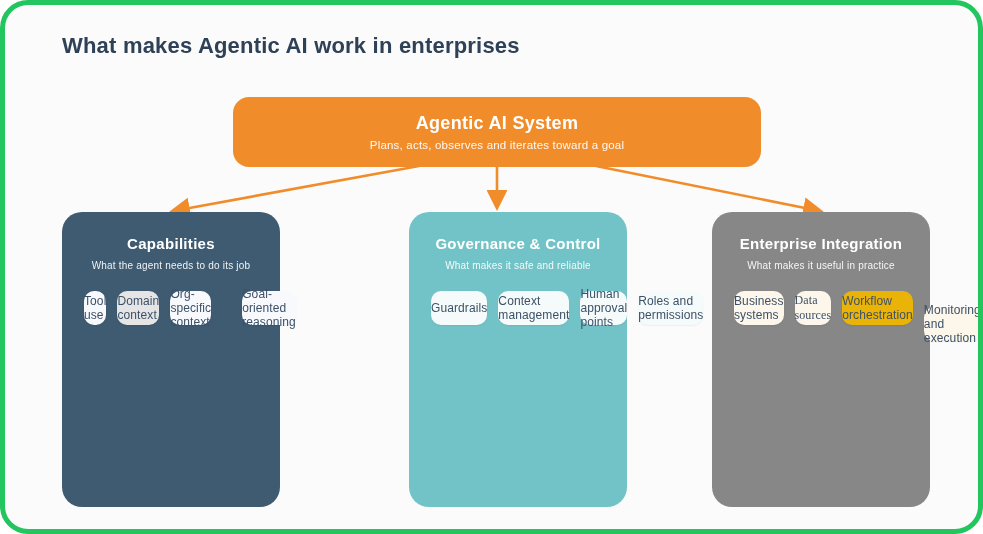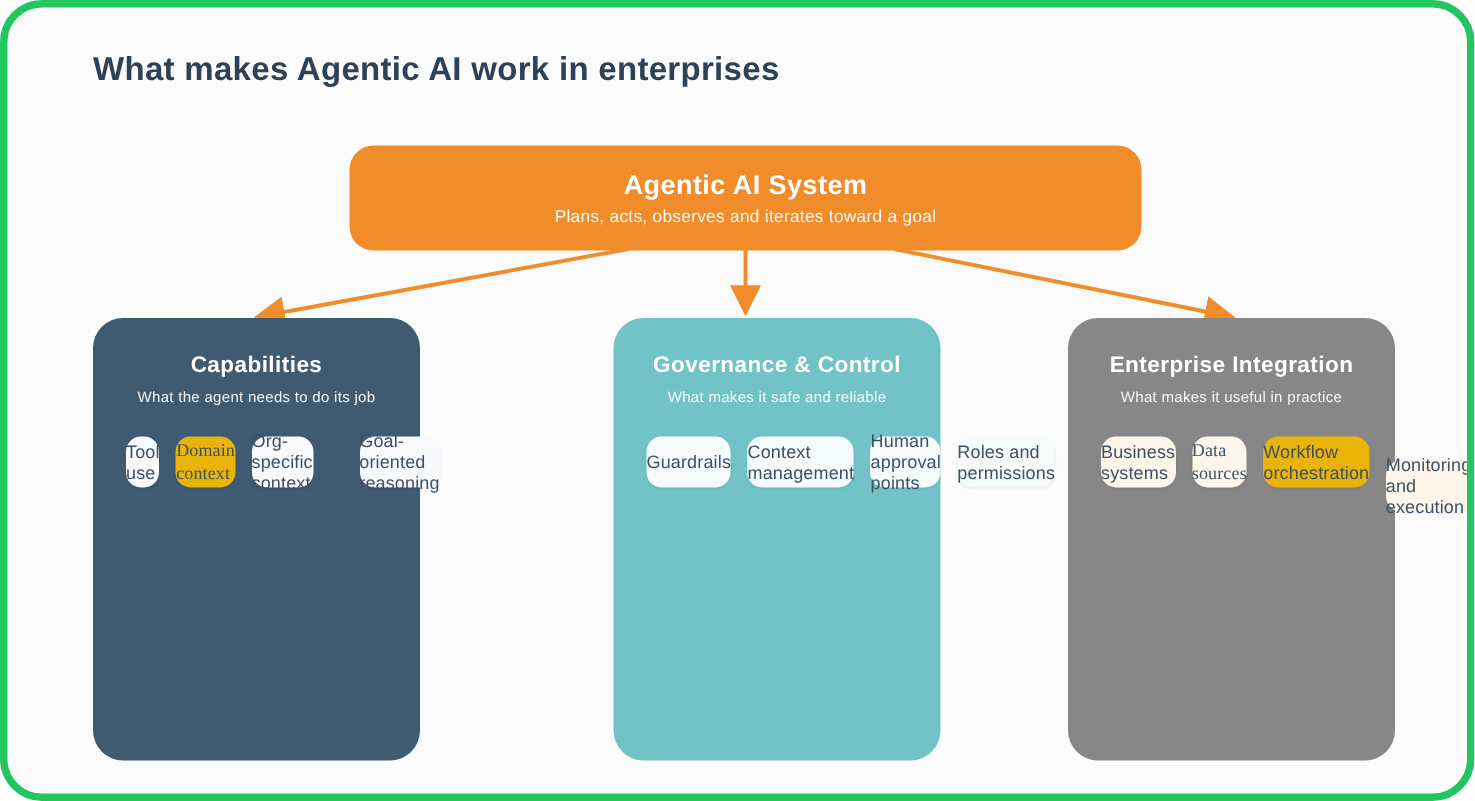--- a/index.html
+++ b/index.html
@@ -122,21 +122,21 @@
     <line x1="414" y1="161" x2="168" y2="206" stroke="#F18C2B" stroke-width="2.6" marker-end="url(#arrowhead)"></line>
     <line x1="492" y1="161" x2="492" y2="202" stroke="#F18C2B" stroke-width="2.6" marker-end="url(#arrowhead)"></line>
     <line x1="591" y1="161" x2="815" y2="206" stroke="#F18C2B" stroke-width="2.6" marker-end="url(#arrowhead)"></line>
   </svg>
 
   <div class="card card-0" style="background: rgb(62, 91, 114);">
     <div class="card-title">Capabilities</div>
     <div class="card-subtitle">What the agent needs to do its job</div>
     <div class="card-items">
       <div class="pill" style="background: rgb(248, 249, 253);">Tool use</div>
-      <div class="pill" style="background: #eab308; font-family: Liberation Serif, serif;">Domain context</div>
+      <div class="pill" style="background: #e5e5e5;">Domain context</div>
       <div class="pill" style="background: rgb(248, 249, 253);">Org-specific context</div>
       <div class="pill" style="background: rgb(248, 249, 253); margin-left: 20px;">Goal-oriented reasoning</div>
     </div>
   </div>
 
   <div class="card card-1" style="background: rgb(114, 195, 199);">
     <div class="card-title">Governance &amp; Control</div>
     <div class="card-subtitle">What makes it safe and reliable</div>
     <div class="card-items">
       <div class="pill" style="background: rgb(245, 250, 250); text-align: center;">Guardrails</div>

